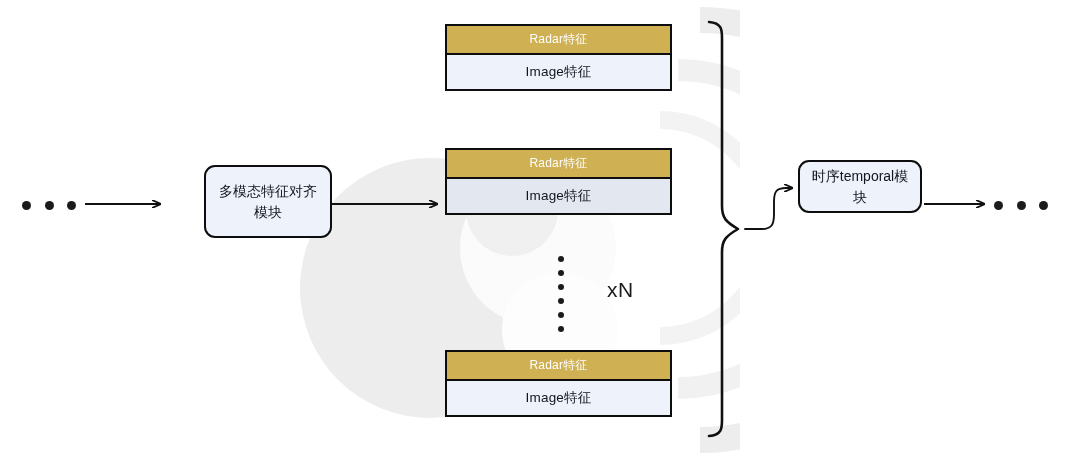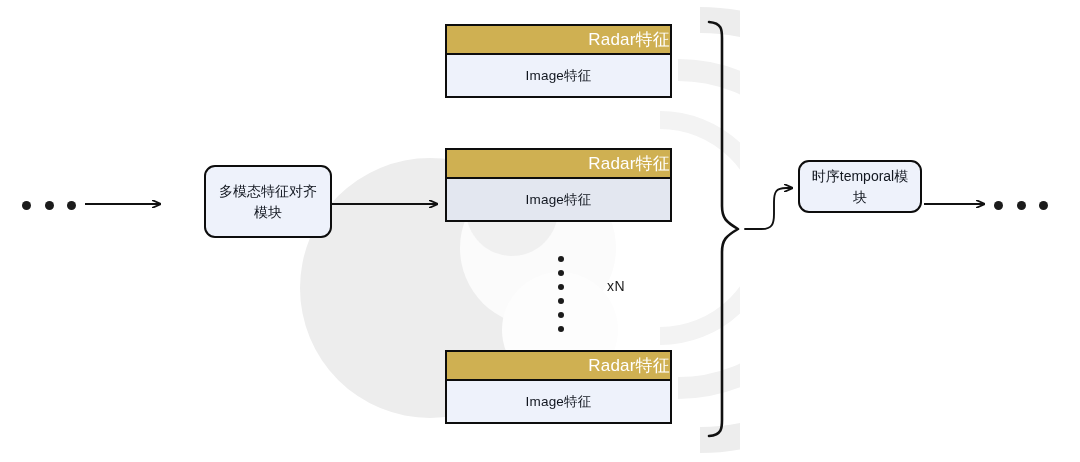--- a/index.html
+++ b/index.html
@@ -76,28 +76,28 @@
     width: 227px;
     box-sizing: border-box;
   }
   .feature-radar {
     box-sizing: border-box;
     height: 31px;
     background: #cfb052;
     border: 2px solid #0d0d0d;
     display: flex;
     align-items: center;
-    justify-content: flex-end;
+    justify-content: center;
     color: #ffffff;
-    font-size: 17px;
+    font-size: 12px;
     letter-spacing: .2px;
   }
   .feature-image {
     box-sizing: border-box;
-    height: 43px;
+    height: 36px;
     background: #eef2fb;
     border: 2px solid #0d0d0d;
     border-top: none;
     display: flex;
     align-items: center;
     justify-content: center;
     color: #11161f;
     font-size: 13.5px;
     letter-spacing: .2px;
   }
@@ -125,21 +125,21 @@
     height: 6px;
     border-radius: 50%;
     background: #1b1b1b;
   }
 
   
   #xn-label {
     position: absolute;
     left: 607px;
     top: 278px;
-    font-size: 14px;
+    font-size: 21px;
     color: #1b1b1b;
     letter-spacing: .5px;
   }
 
   
   .h-ellipsis {
     position: absolute;
     top: 198px;
     width: 54px;
     height: 14px;

